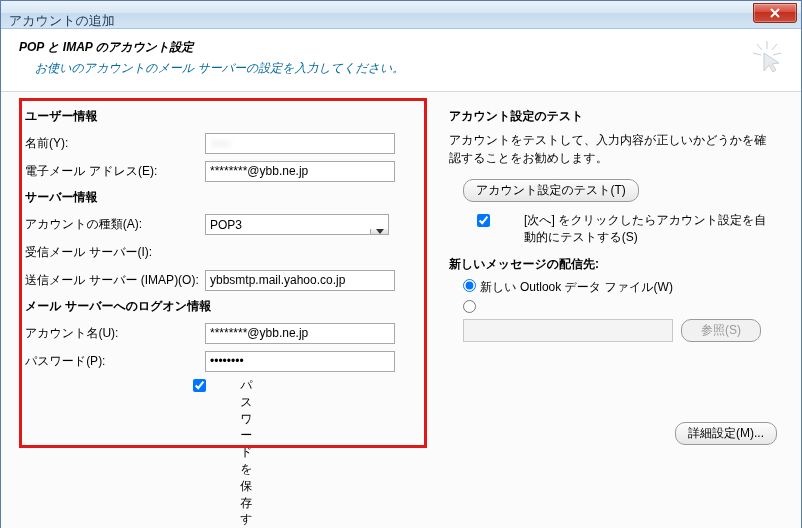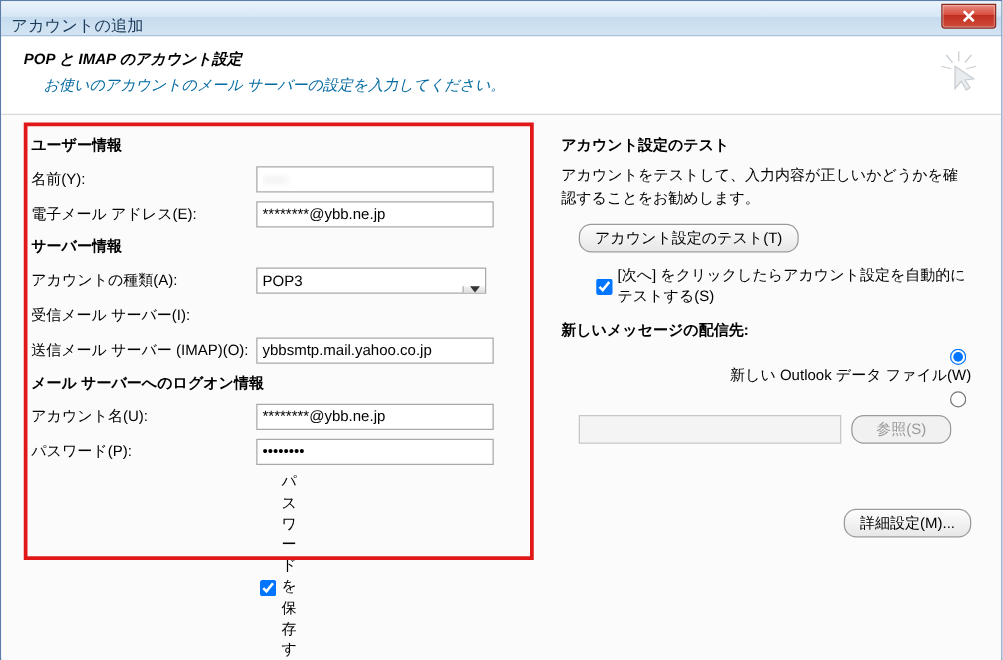--- a/index.html
+++ b/index.html
@@ -87,48 +87,48 @@
     border: 1px solid #a8a8a8; background: #fff; align-items: flex-end;
   }
   .combo-wrap .combo-text { flex: 1; padding: 2px 4px; }
   .combo-wrap .combo-btn {
     width: 18px; background: linear-gradient(#f4f4f4,#ddd);
     border-left: 1px solid #a8a8a8;
     display: flex; align-items: center; justify-content: center;
   }
   .tri-down { width: 0; height: 0; border-left: 4px solid transparent; border-right: 4px solid transparent; border-top: 5px solid #333; }
 
-  .checkbox-row { display: flex; align-items: center; margin: 4px 0; }
+  .checkbox-row { display: flex; align-items: flex-start; margin: 4px 0; gap: 30px; }
   .checkbox-row input { margin: 2px 4px 0 0; }
   .checkbox-row label { flex: 1; line-height: 1.4; }
   .center-check { justify-content: center; }
 
   .btn {
     background: linear-gradient(#fdfdfd,#e7e7e7);
     border: 1px solid #9a9a9a;
     border-radius: 10px;
     height: 23px;
     padding: 0 12px;
     font-family: inherit; font-size: 12px;
     display: inline-flex; align-items: center; justify-content: center;
     min-width: 80px;
   }
   .btn:disabled { color: #9a9a9a; background: #f1f1f1; }
   .btn-wide { min-width: 140px; }
-  .radio-row { display: flex; align-items: flex-end; margin: 4px 0 4px 14px; flex-direction: column; }
+  .radio-row { display: flex; align-items: flex-start; margin: 4px 0 4px 14px; }
   .radio-row input { margin: 0 4px 0 0; }
 
   .browse-group { display: flex; align-items: center; gap: 8px; margin: 6px 0 0 14px; }
   .browse-field {
     width: 210px; height: 23px;
     border: 1px solid #c8c8c8;
     background: #f4f4f4;
   }
 
-  .advanced-row { text-align: right; margin-top: 52px; }
+  .advanced-row { text-align: right; margin-top: 80px; }
 
   .blur { color: transparent; text-shadow: 0 0 6px rgba(0,0,0,.45); user-select: none; }
 </style>
 </head>
 <body>
 
 <div class="window">
 
   <div class="titlebar">
     <span class="titlebar-title">アカウントの追加</span>

